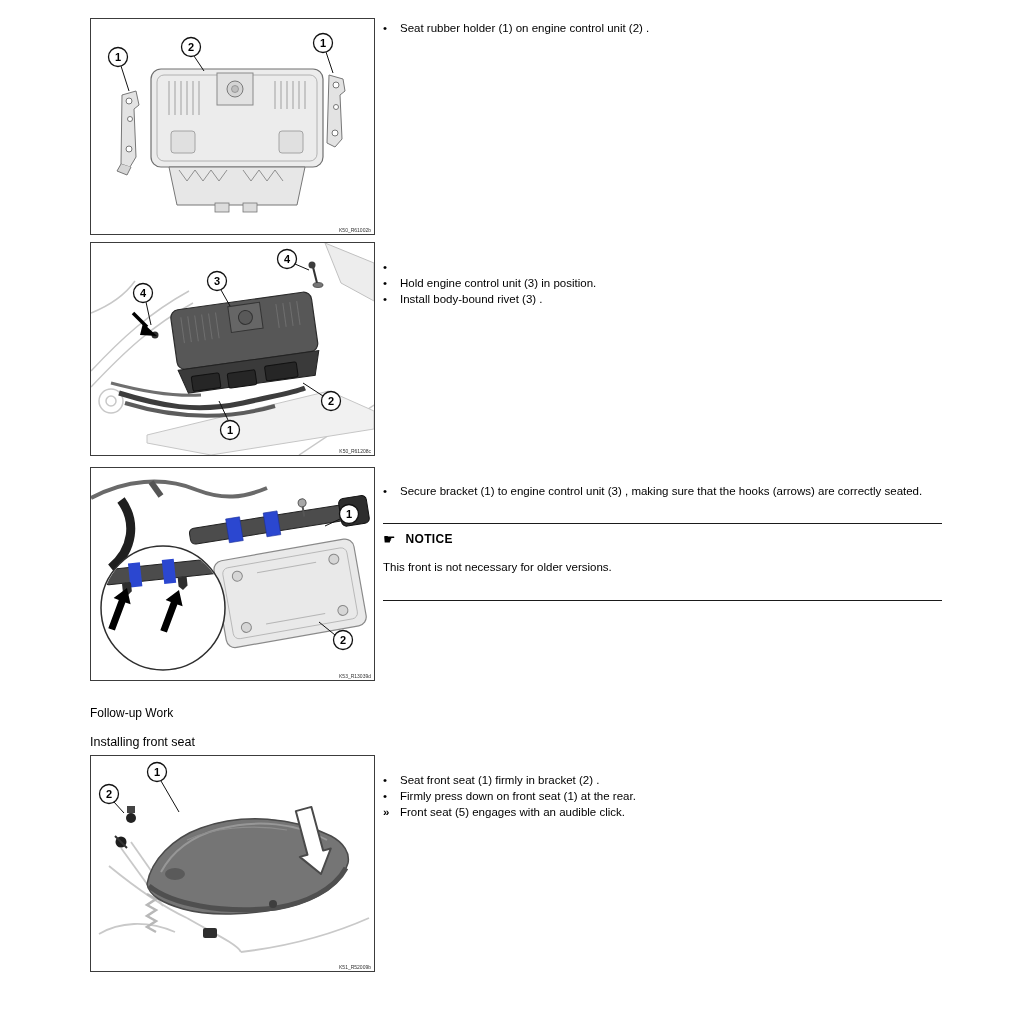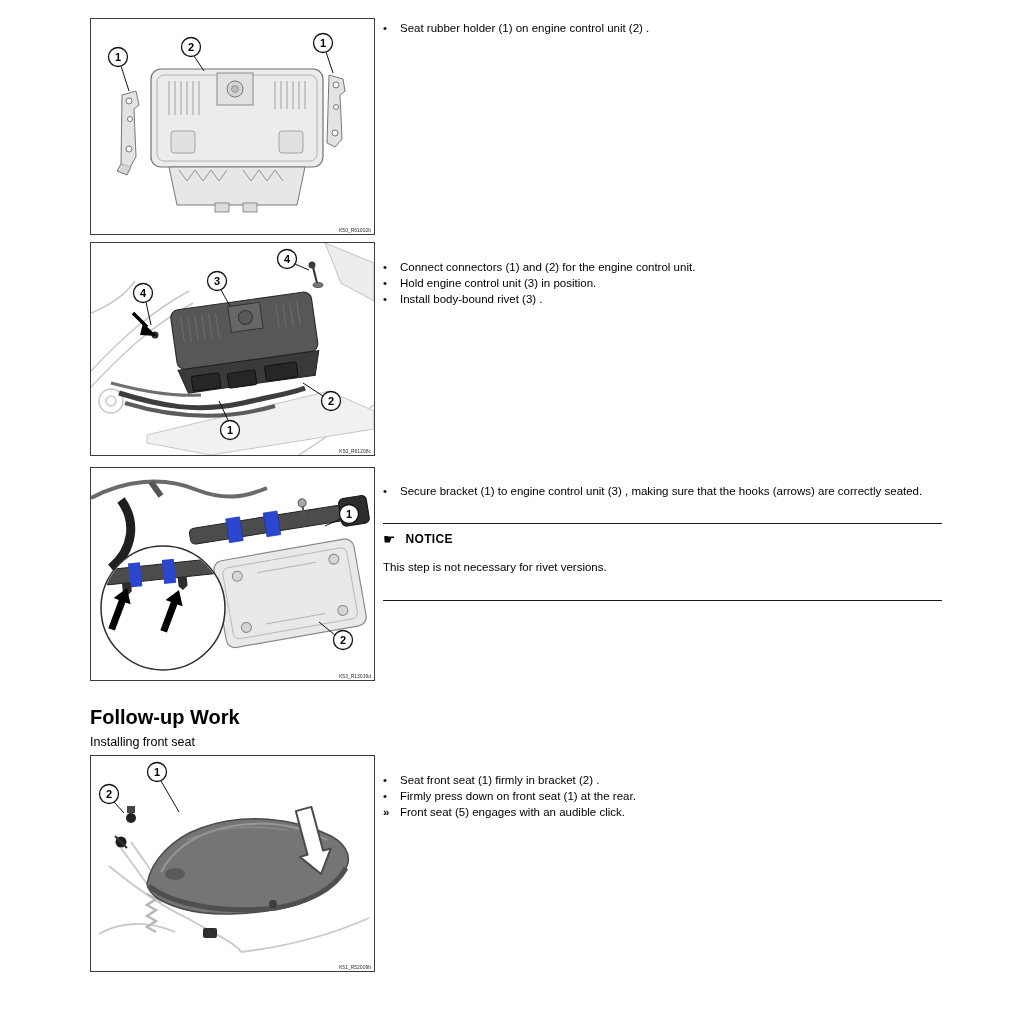--- a/index.html
+++ b/index.html
@@ -10,21 +10,21 @@
   .figcode{position:absolute;right:3px;bottom:1px;font-size:5px;color:#333}
   .txt{position:absolute;left:383px;width:559px;font-size:11.5px;line-height:16px}
   .item{display:flex}
   .item .marker{flex:0 0 17px}
   .item.arrow .marker{font-weight:bold}
   .notice-lines{line-height:18px}
   .rule{position:absolute;left:383px;width:559px;height:1px;background:#1a1a1a}
   .notice-row{position:absolute;left:383px;display:flex;align-items:center;gap:10px}
   .notice-icon{font-size:14px;line-height:14px}
   .notice-label{font-size:12px;font-weight:bold;letter-spacing:.3px}
-  .h-followup{position:absolute;left:90px;top:706px;font-size:20px;font-weight:700}
+  .h-followup{position:absolute;left:90px;top:706px;font-size:12px;font-weight:400}
   .h-installing{position:absolute;left:90px;top:735px;font-size:12.5px;font-weight:400}
 </style>
 </head>
 <body>
 
 <div class="page">
 
   <figure class="figbox" style="top:18px;height:217px">
     <svg width="283" height="215" viewBox="0 0 283 215">
       <g>
@@ -250,21 +250,20 @@
   <div class="txt" style="top:20px">
     <div class="item">
       <span class="marker">•</span>
       <span>Seat rubber holder (1) on engine control unit (2) .</span>
     </div>
   </div>
 
   <div class="txt" style="top:259px">
     <div class="item">
       <span class="marker">•</span>
-      <span>Connect connectors (1) and (2) for the engine control unit.</span>
     </div>
     <div class="item">
       <span class="marker">•</span>
       <span>Hold engine control unit (3) in position.</span>
     </div>
     <div class="item">
       <span class="marker">•</span>
       <span>Install body-bound rivet (3) .</span>
     </div>
   </div>
@@ -277,21 +276,21 @@
   </div>
 
   <div class="rule" style="top:523px"></div>
 
   <div class="notice-row" style="top:532px">
     <span class="notice-icon">☛</span>
     <span class="notice-label">NOTICE</span>
   </div>
 
   <div class="txt notice-lines" style="top:558px">
-    <div>This step is not necessary for rivet versions.</div>
+    <div>This front is not necessary for older versions.</div>
   </div>
 
   <div class="rule" style="top:600px"></div>
 
   <div class="h-followup">Follow-up Work</div>
   <div class="h-installing">Installing front seat</div>
 
   <div class="txt" style="top:772px">
     <div class="item">
       <span class="marker">•</span>

